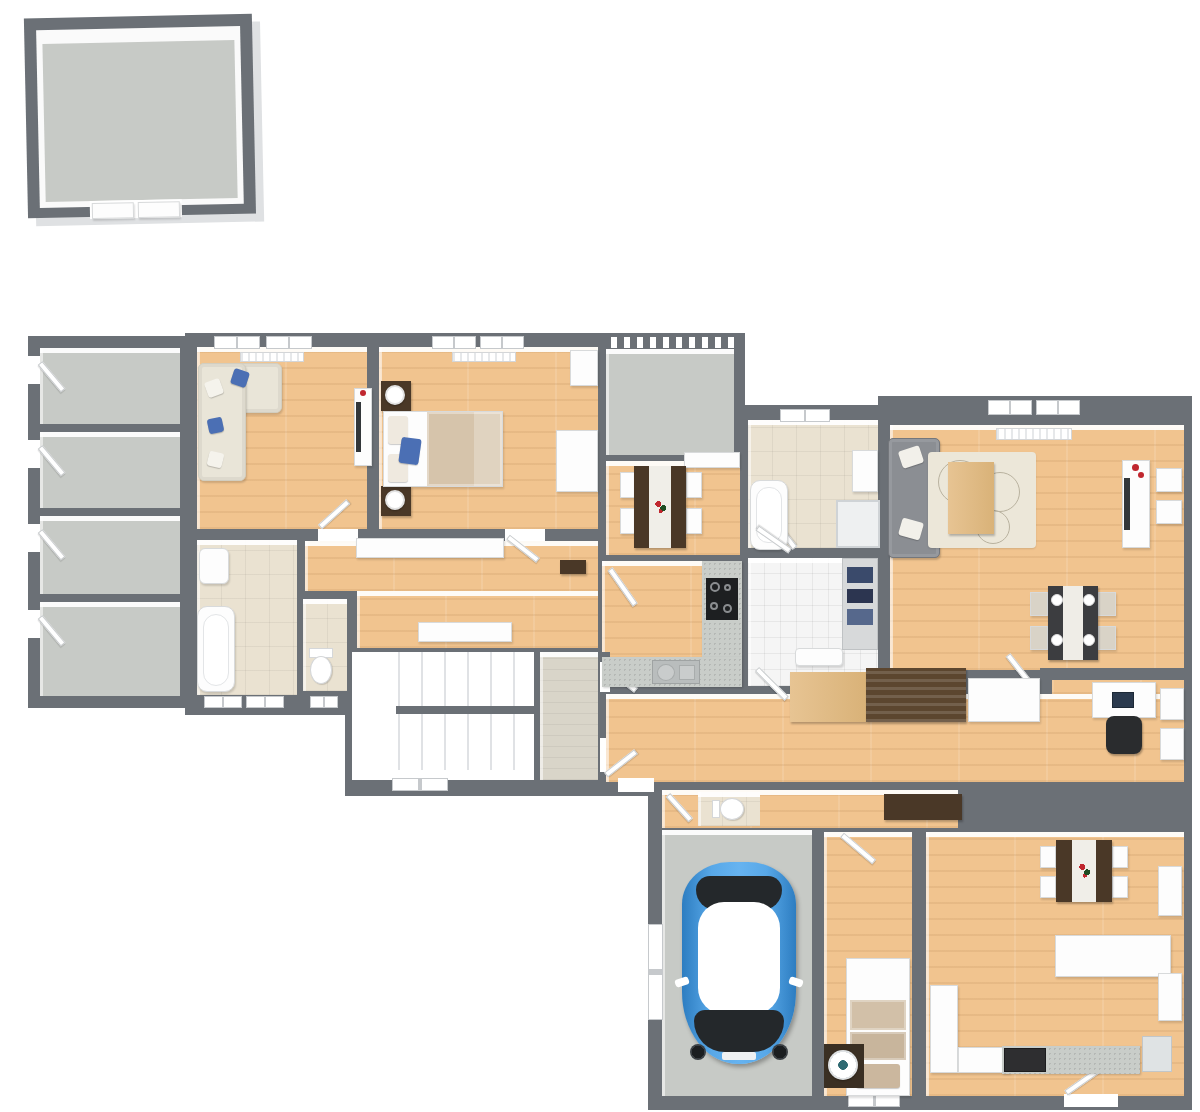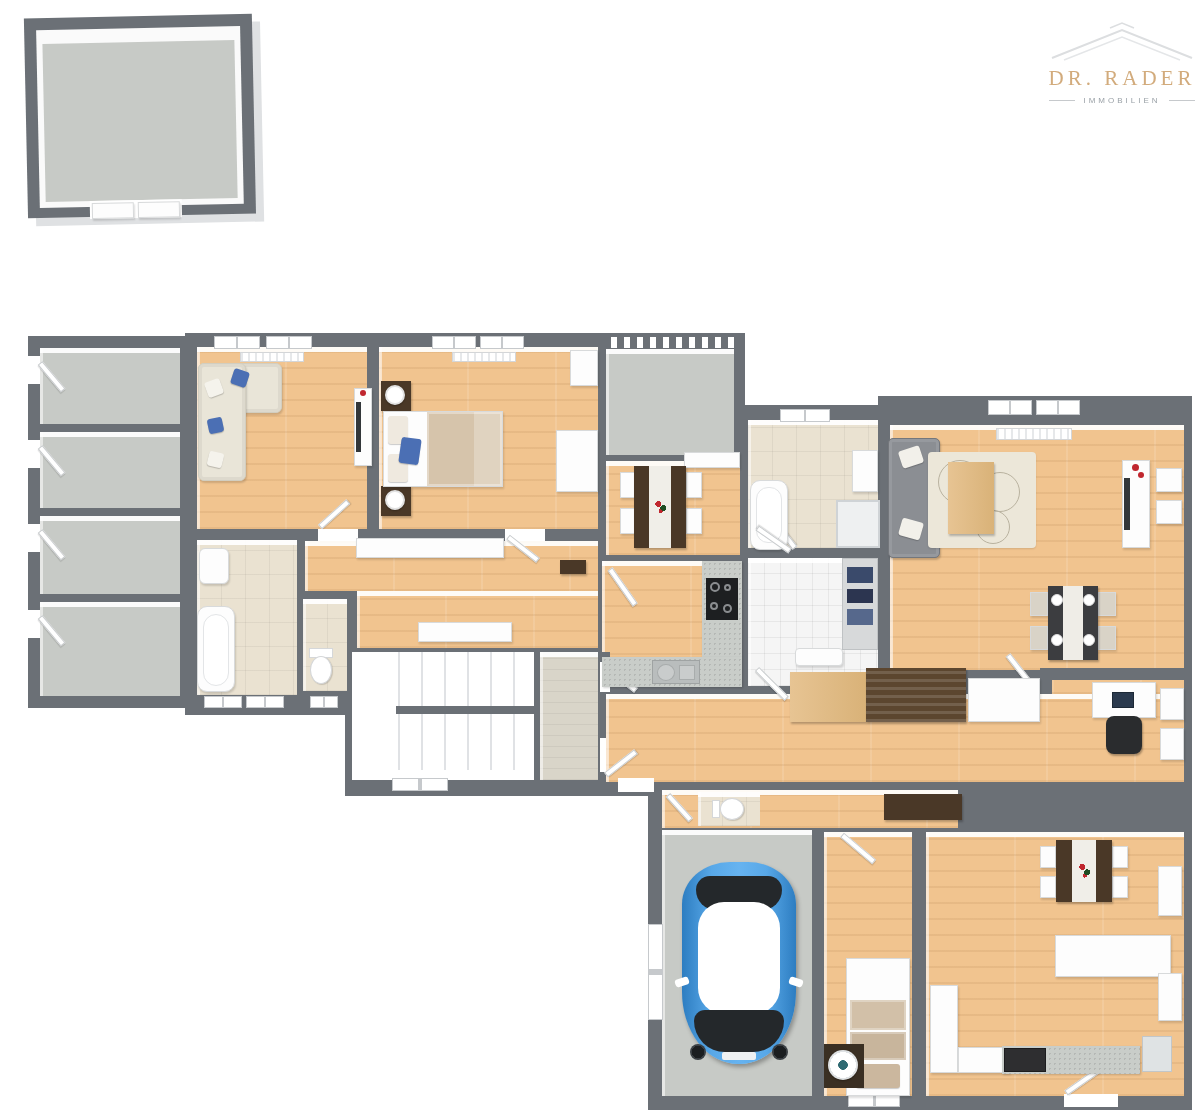--- a/index.html
+++ b/index.html
@@ -61,33 +61,20 @@
   
   .car-body{background:linear-gradient(90deg,#2d7dc1,#58a8e8 26%,#66b3f0 50%,#58a8e8 74%,#2d7dc1);
     border-radius:48px 48px 56px 56px / 42px 42px 72px 72px;box-shadow:2px 3px 4px rgba(0,0,0,.3);}
   .toilet-bowl{background:#fff;border:1px solid #d5d7d9;border-radius:50%;box-shadow:1px 1px 1px rgba(0,0,0,.15);}
 </style>
 </head>
 <body>
 
 <div id="stage">
 
-  <div id="logo" class="abs" style="left:1046px;top:20px;width:152px;">
-    <svg width="152" height="42" viewBox="0 0 152 42">
-      <polyline points="6,38 76,10 146,38" fill="none" stroke="#dcdee0" stroke-width="2"></polyline>
-      <polyline points="18,40 76,17 134,40" fill="none" stroke="#e4e6e8" stroke-width="1.5"></polyline>
-      <polyline points="64,8 76,3 88,8" fill="none" stroke="#dcdee0" stroke-width="1.5"></polyline>
-    </svg>
-    <div class="title">DR. RADER</div>
-    <div class="subrow">
-      <div class="ln"></div>
-      <div class="subtitle">IMMOBILIEN</div>
-      <div class="ln"></div>
-    </div>
-  </div>
 
   <div class="abs" style="left:26px;top:16px;width:228px;height:206px;transform:rotate(-1.2deg);">
     <div class="abs w" style="left:0;top:0;width:228px;height:200px;box-shadow:8px 8px 0 var(--outer-face,#dfe1e3);"></div>
     <div class="abs" style="left:12px;top:12px;width:204px;height:178px;background:#fafafa;"></div>
     <div class="abs concrete" style="left:18px;top:26px;width:192px;height:158px;"></div>
     <div class="abs gap" style="left:62px;top:184px;width:92px;height:18px;"></div>
     <div class="abs fw" style="left:64px;top:186px;width:42px;height:16px;"></div>
     <div class="abs fw" style="left:110px;top:186px;width:42px;height:16px;"></div>
   </div>
 

